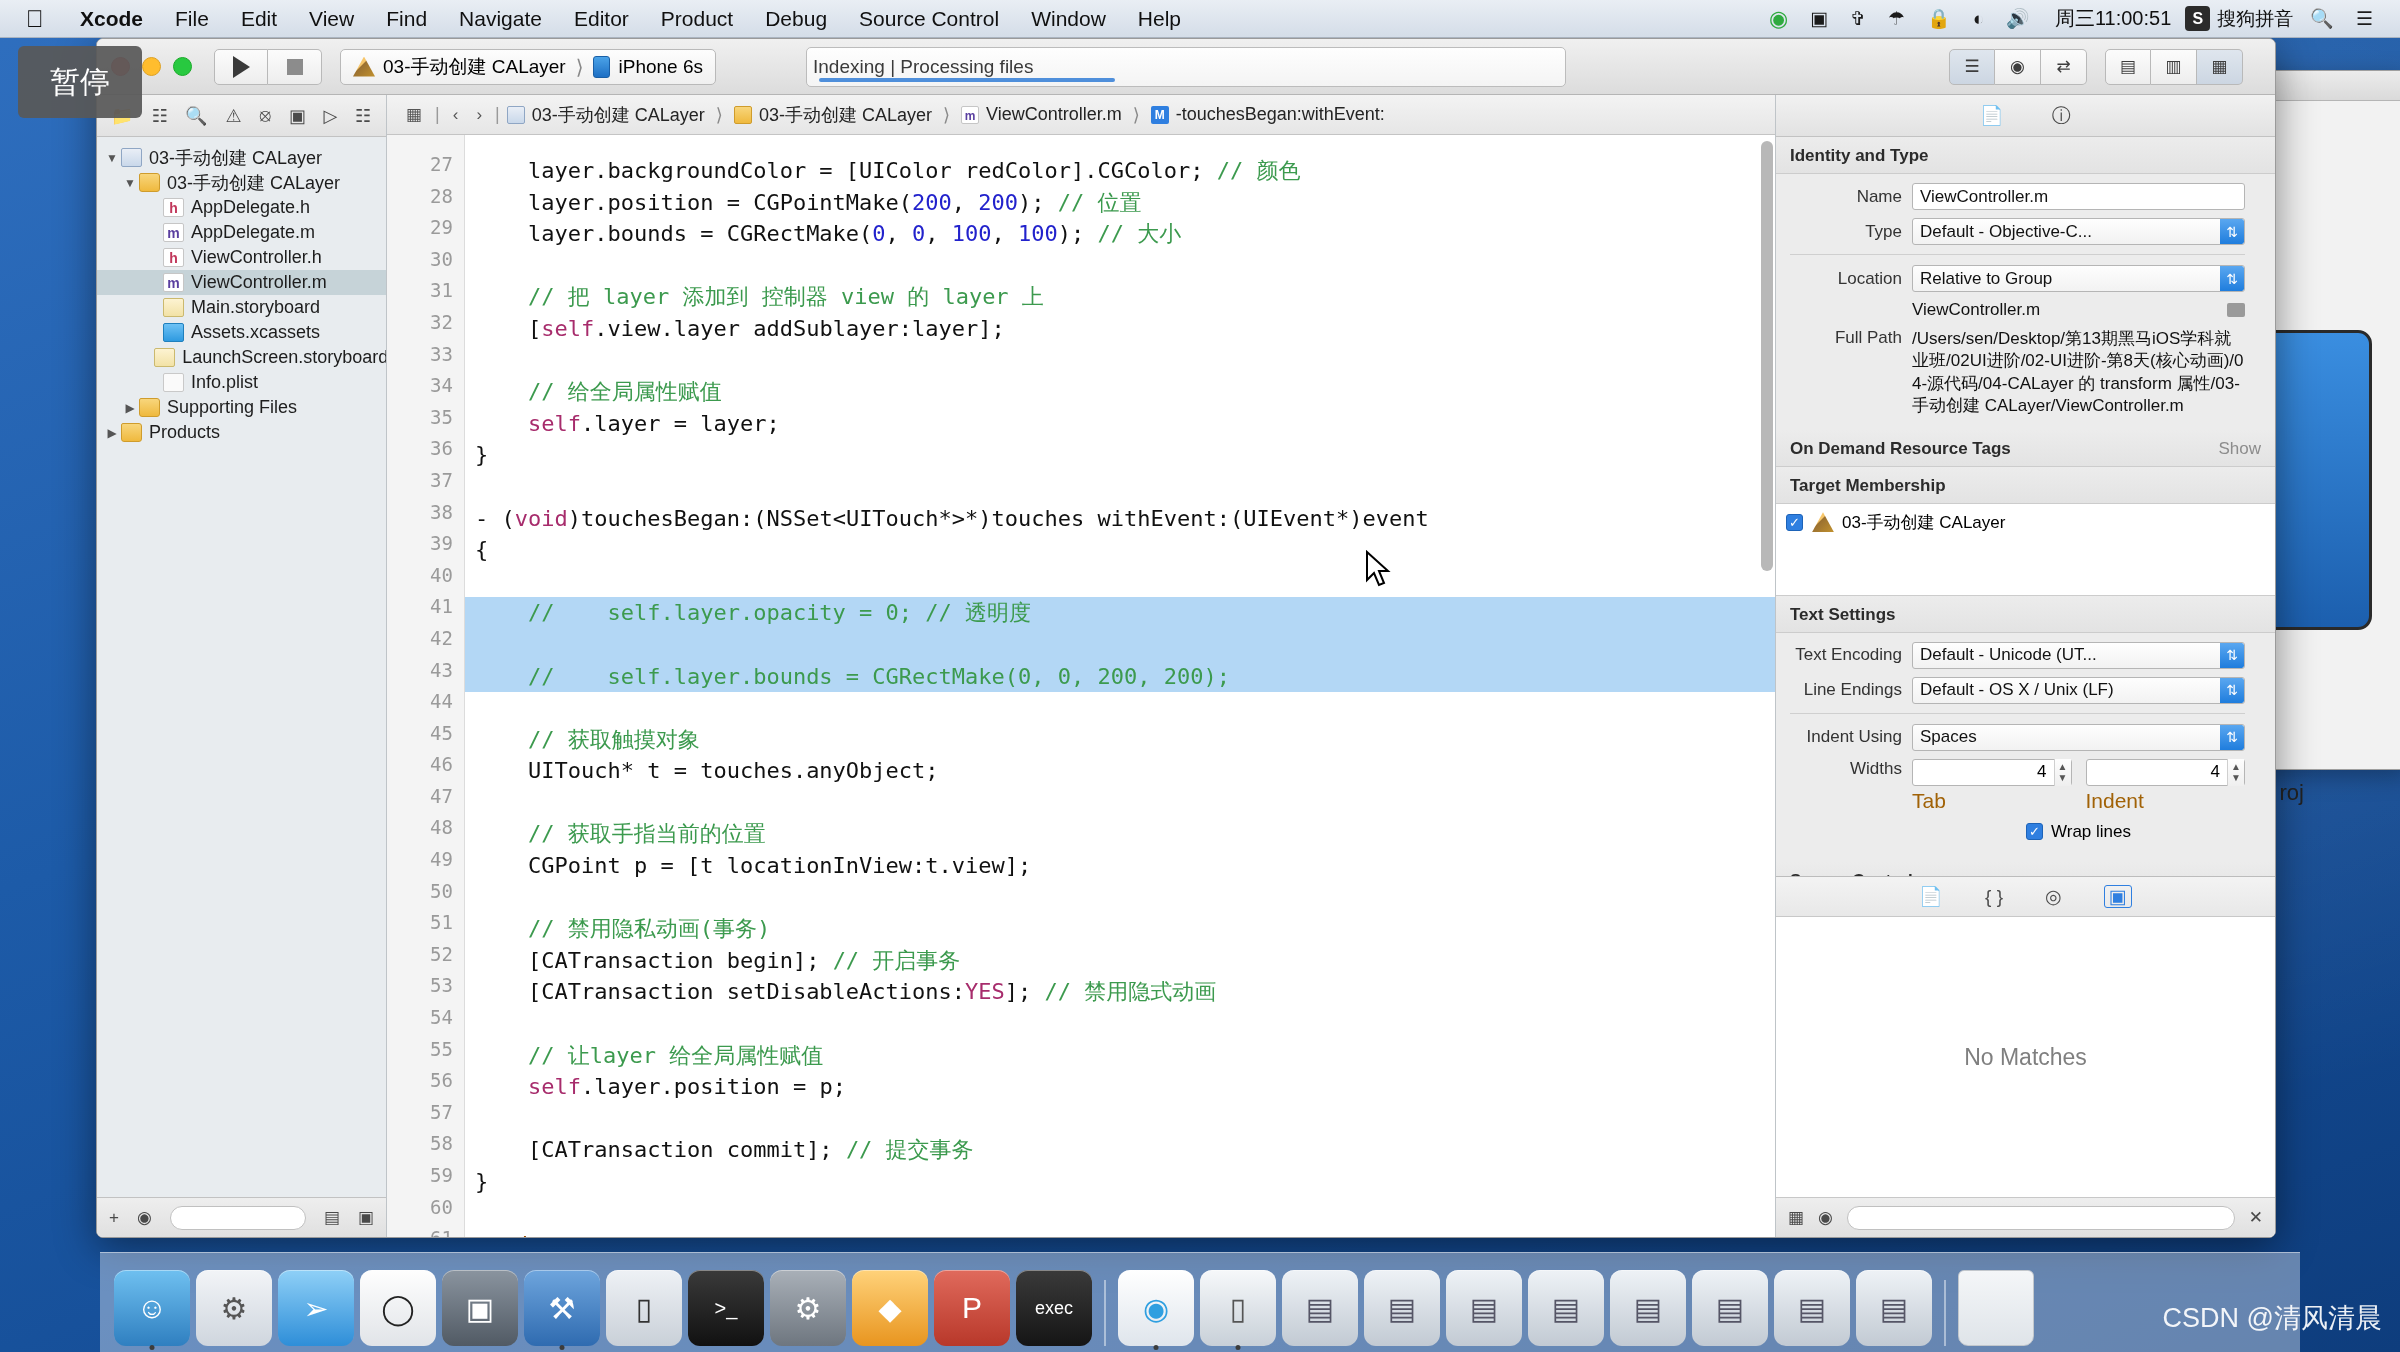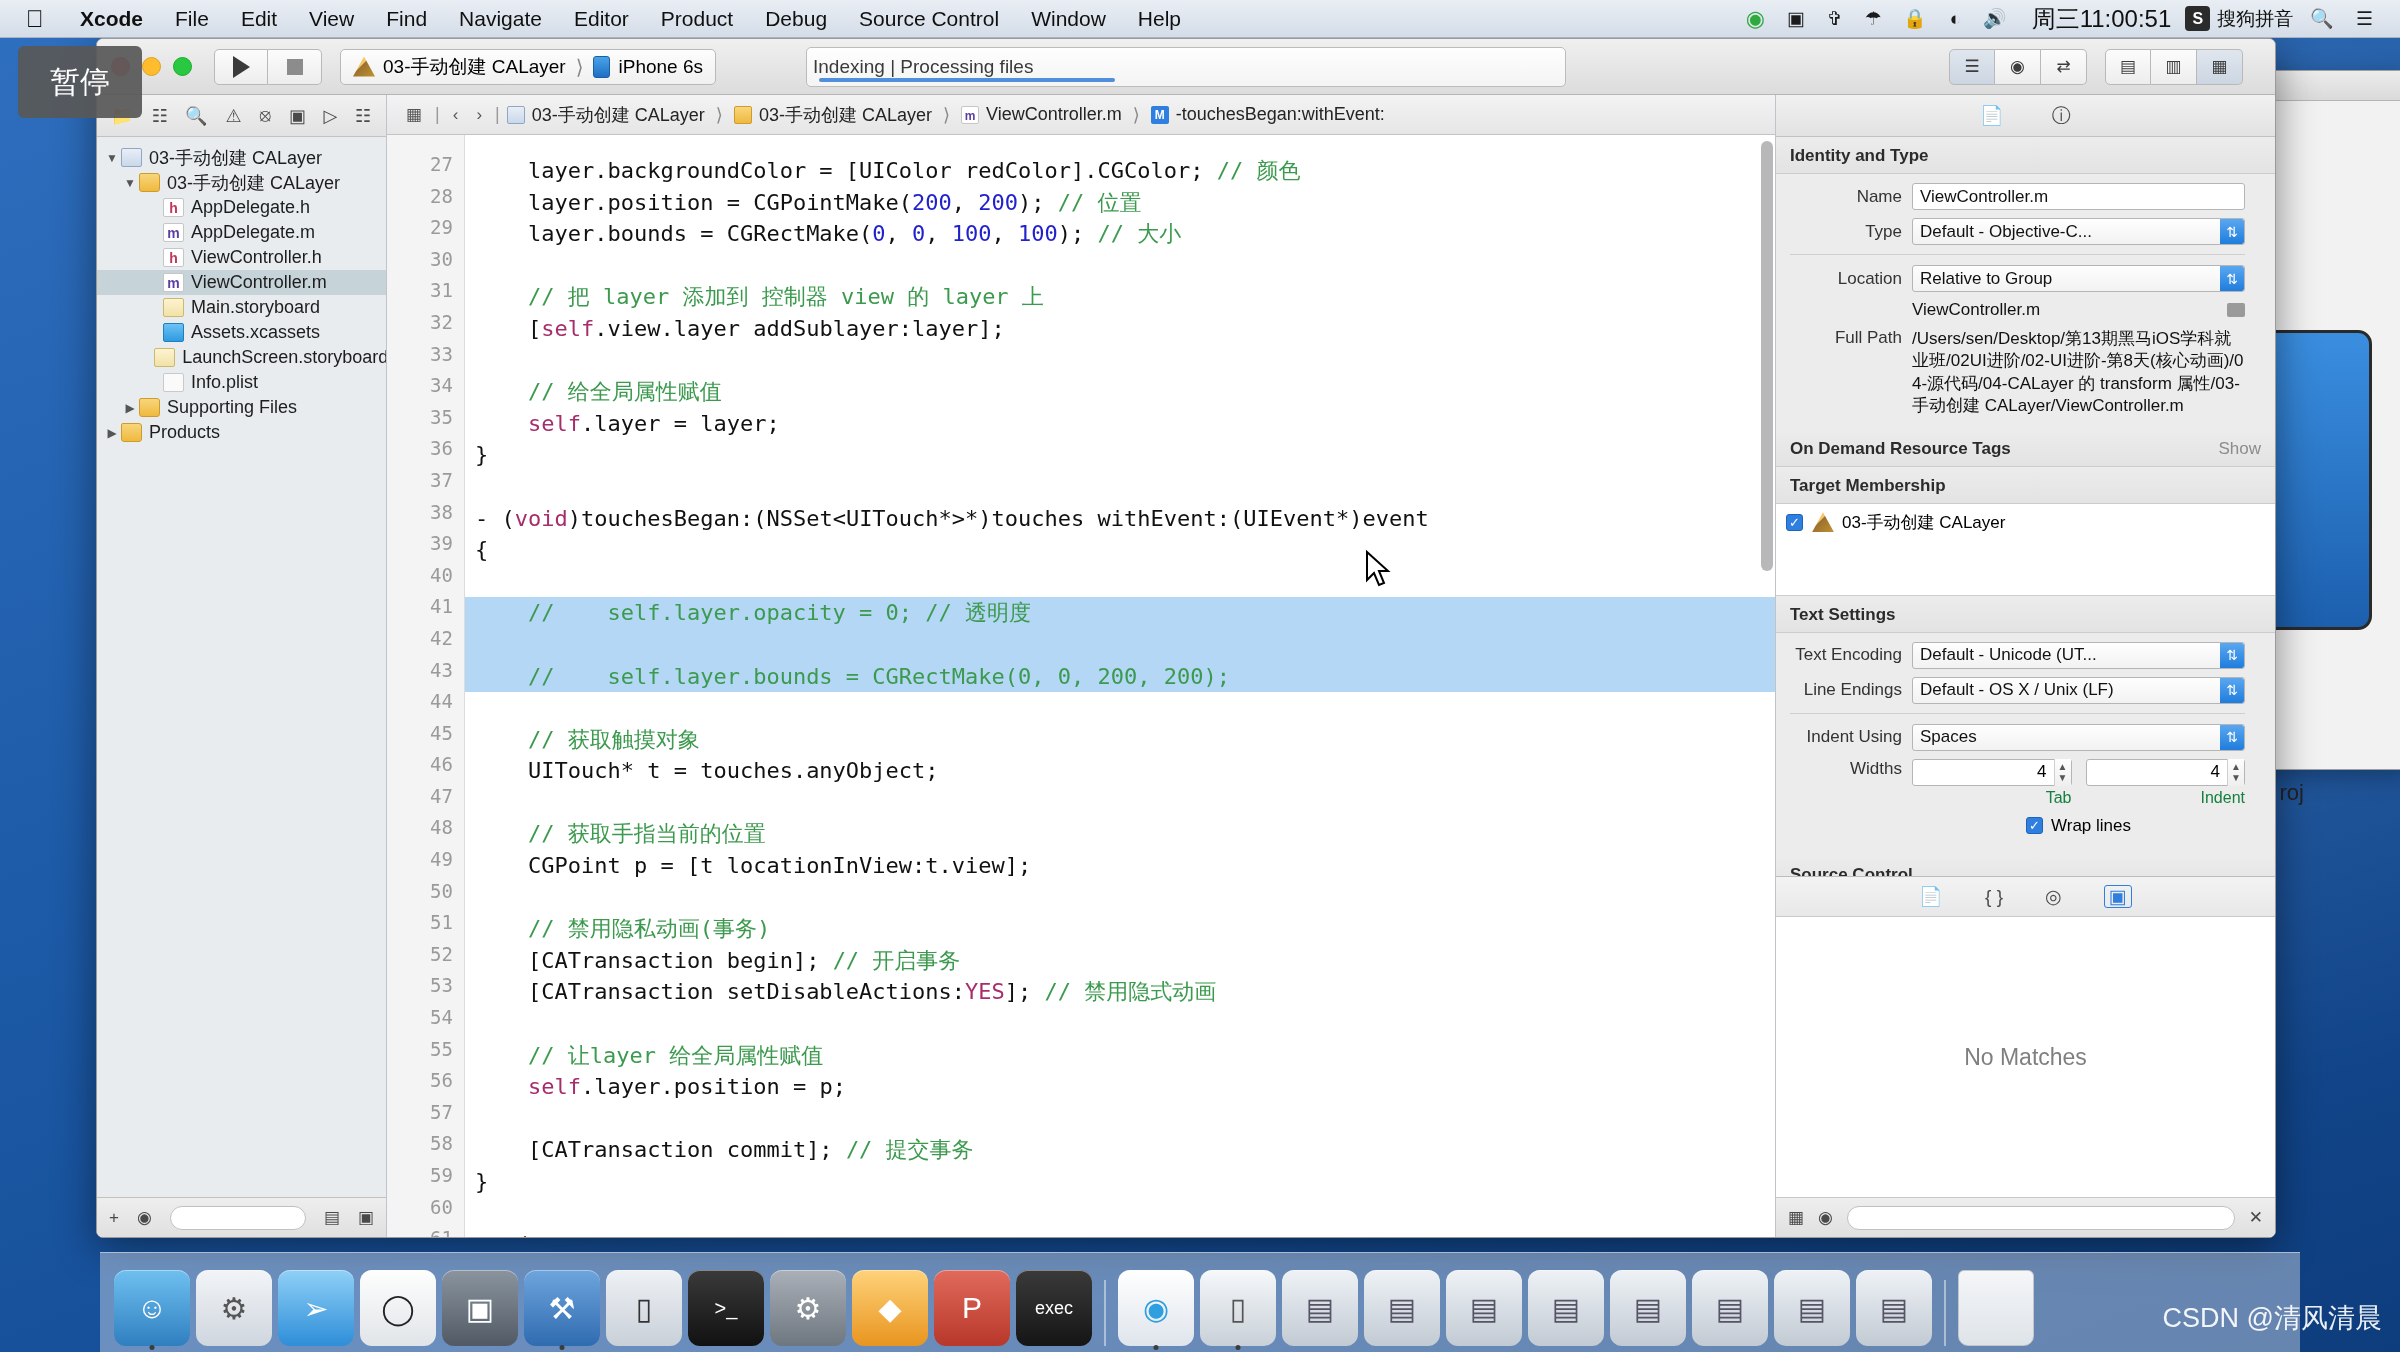--- a/index.html
+++ b/index.html
@@ -29,21 +29,21 @@
     display: flex; align-items: center;
     font-size: 21px; color: #101010;
     z-index: 40;
   }
   .menu-apple { padding: 0 20px 0 26px; font-size: 24px; line-height: 1; }
   .menu-item { padding: 0 16px; white-space: nowrap; }
   .menu-item.bold { font-weight: bold; }
   .menubar-right { margin-left: auto; display: flex; align-items: center; padding-right: 16px; }
   .mb-icon { padding: 0 11px; font-size: 19px; color: #1b1b1b; display: flex; align-items: center; }
   .mb-icon.green { color: #2faa3f; font-size: 22px; }
-  .mb-clock { padding: 0 14px; font-size: 24px; white-space: nowrap; }
+  .mb-clock { padding: 0 14px; font-size: 20px; white-space: nowrap; }
   .sogou-badge {
     display: inline-flex; align-items: center; justify-content: center;
     width: 25px; height: 25px; border-radius: 4px;
     background: #2b2b2b; color: #fff; font-size: 16px; font-weight: bold;
     margin-right: 7px;
   }
   .sogou-text { font-size: 19px; padding-right: 6px; }
 
   
   .xcode-window {
@@ -273,21 +273,21 @@
   .stepper {
     display: flex; align-items: center; height: 27px;
     background: #fff; border: 1px solid #b5b5b5; border-radius: 3px;
   }
   .stepper .val { flex: 1; text-align: right; padding-right: 7px; font-size: 17px; }
   .step-arrows {
     width: 17px; height: 27px; display: flex; flex-direction: column;
     align-items: center; justify-content: center; font-size: 10px; color: #555;
     border-left: 1px solid #cfcfcf; background: linear-gradient(180deg,#fdfdfd,#efefef);
   }
-  .sub-label { text-align: right; font-size: 16px; color: #15803d; margin-top: 3px; }
+  .sub-label { text-align: left; font-size: 21px; color: #a16207; margin-top: 3px; }
   .chk-row { display: flex; align-items: center; justify-content: center; margin-top: 9px; font-size: 17px; }
   .chk {
     width: 17px; height: 17px; background: #2f7fe0; border: 1px solid #1d63b8; border-radius: 3px;
     color: #fff; font-size: 13px; line-height: 15px; text-align: center; margin-right: 8px;
   }
 
   .library-pane { border-top: 1px solid #bcbcbc; background: #fff; display: flex; flex-direction: column; }
   .lib-tabs {
     height: 40px; display: flex; align-items: center; justify-content: center; gap: 42px;
     background: linear-gradient(180deg,#f3f3f3,#e8e8e8); border-bottom: 1px solid #c8c8c8;

